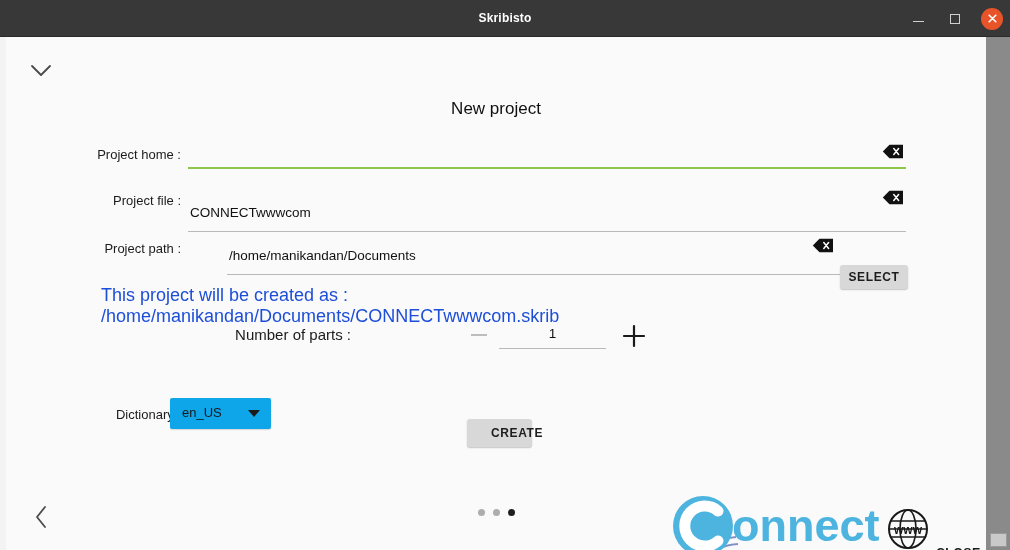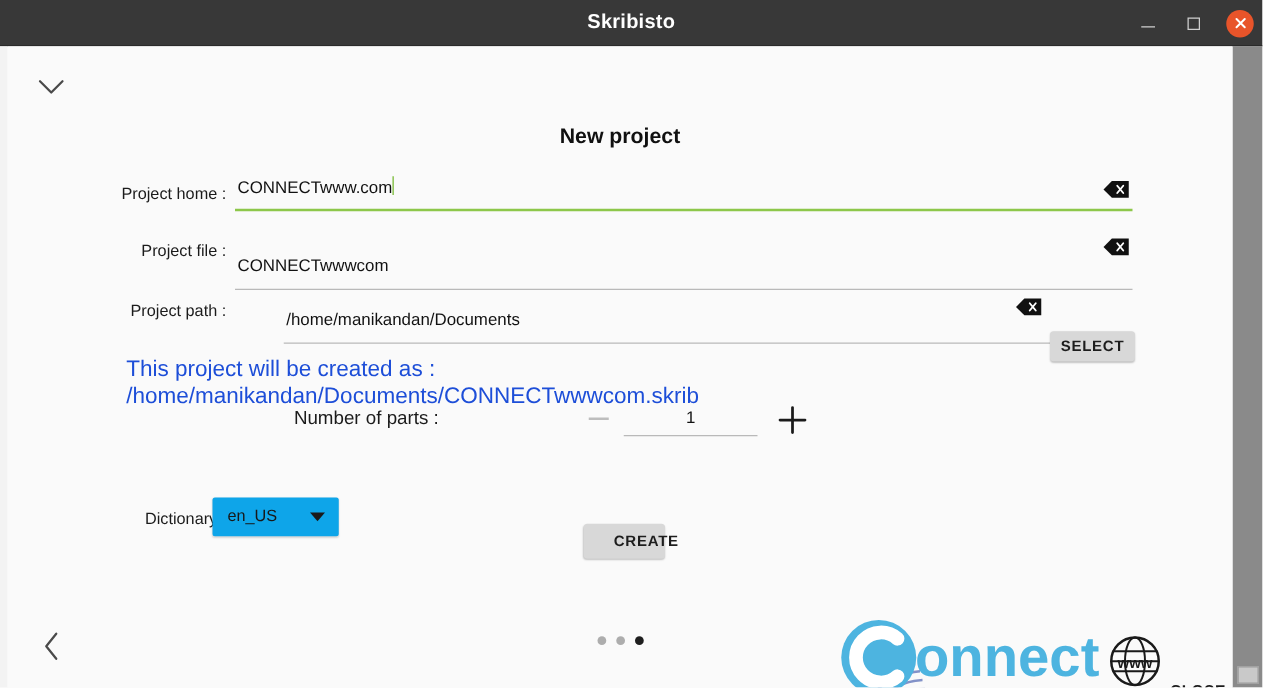--- a/index.html
+++ b/index.html
@@ -26,21 +26,21 @@
     width: 1010px;
     height: 37px;
     background: #383838;
     display: flex;
     align-items: center;
     justify-content: center;
     border-bottom: 1px solid #2a2a2a;
   }
   .titlebar-title {
     color: #ffffff;
-    font-size: 16px;
+    font-size: 12px;
     font-weight: bold;
     letter-spacing: 0.2px;
   }
   .window-controls {
     position: absolute;
     right: 6px;
     top: 0;
     height: 37px;
     display: flex;
     align-items: center;
@@ -119,21 +119,21 @@
   }
 
   
   .page-title {
     position: absolute;
     top: 62px;
     left: 0;
     width: 980px;
     text-align: center;
     font-size: 17px;
-    font-weight: bold;
+    font-weight: normal;
     color: #101010;
   }
 
   
   .row {
     position: absolute;
     left: 0;
     width: 980px;
     height: 34px;
   }
@@ -394,21 +394,20 @@
           <path d="M10 2 L2 12 L10 22" stroke="#4a4a4a" stroke-width="1.8" fill="none" stroke-linecap="round" stroke-linejoin="round"></path>
         </svg>
       </span>
     </div>
 
     <div class="page-title">New project</div>
 
     <div class="row" style="top:100px;">
       <div class="row-label">Project home :</div>
       <div class="field focused" style="top:0; width:718px; height:32px;">
-        <span class="field-value"><span>CONNECTwww.com</span><span class="caret"></span></span>
         <div class="field-underline"></div>
       </div>
       <div class="clear-icon" style="left:876px; top:7px;">
         <svg width="22" height="15" viewBox="0 0 22 15">
           <path d="M7.5 0.8 H21 V14.2 H7.5 L0.8 7.5 Z" fill="#111111"></path>
           <path d="M11.8 4.6 L16.6 10.4 M16.6 4.6 L11.8 10.4" stroke="#ffffff" stroke-width="1.5" stroke-linecap="round"></path>
         </svg>
       </div>
     </div>
 

